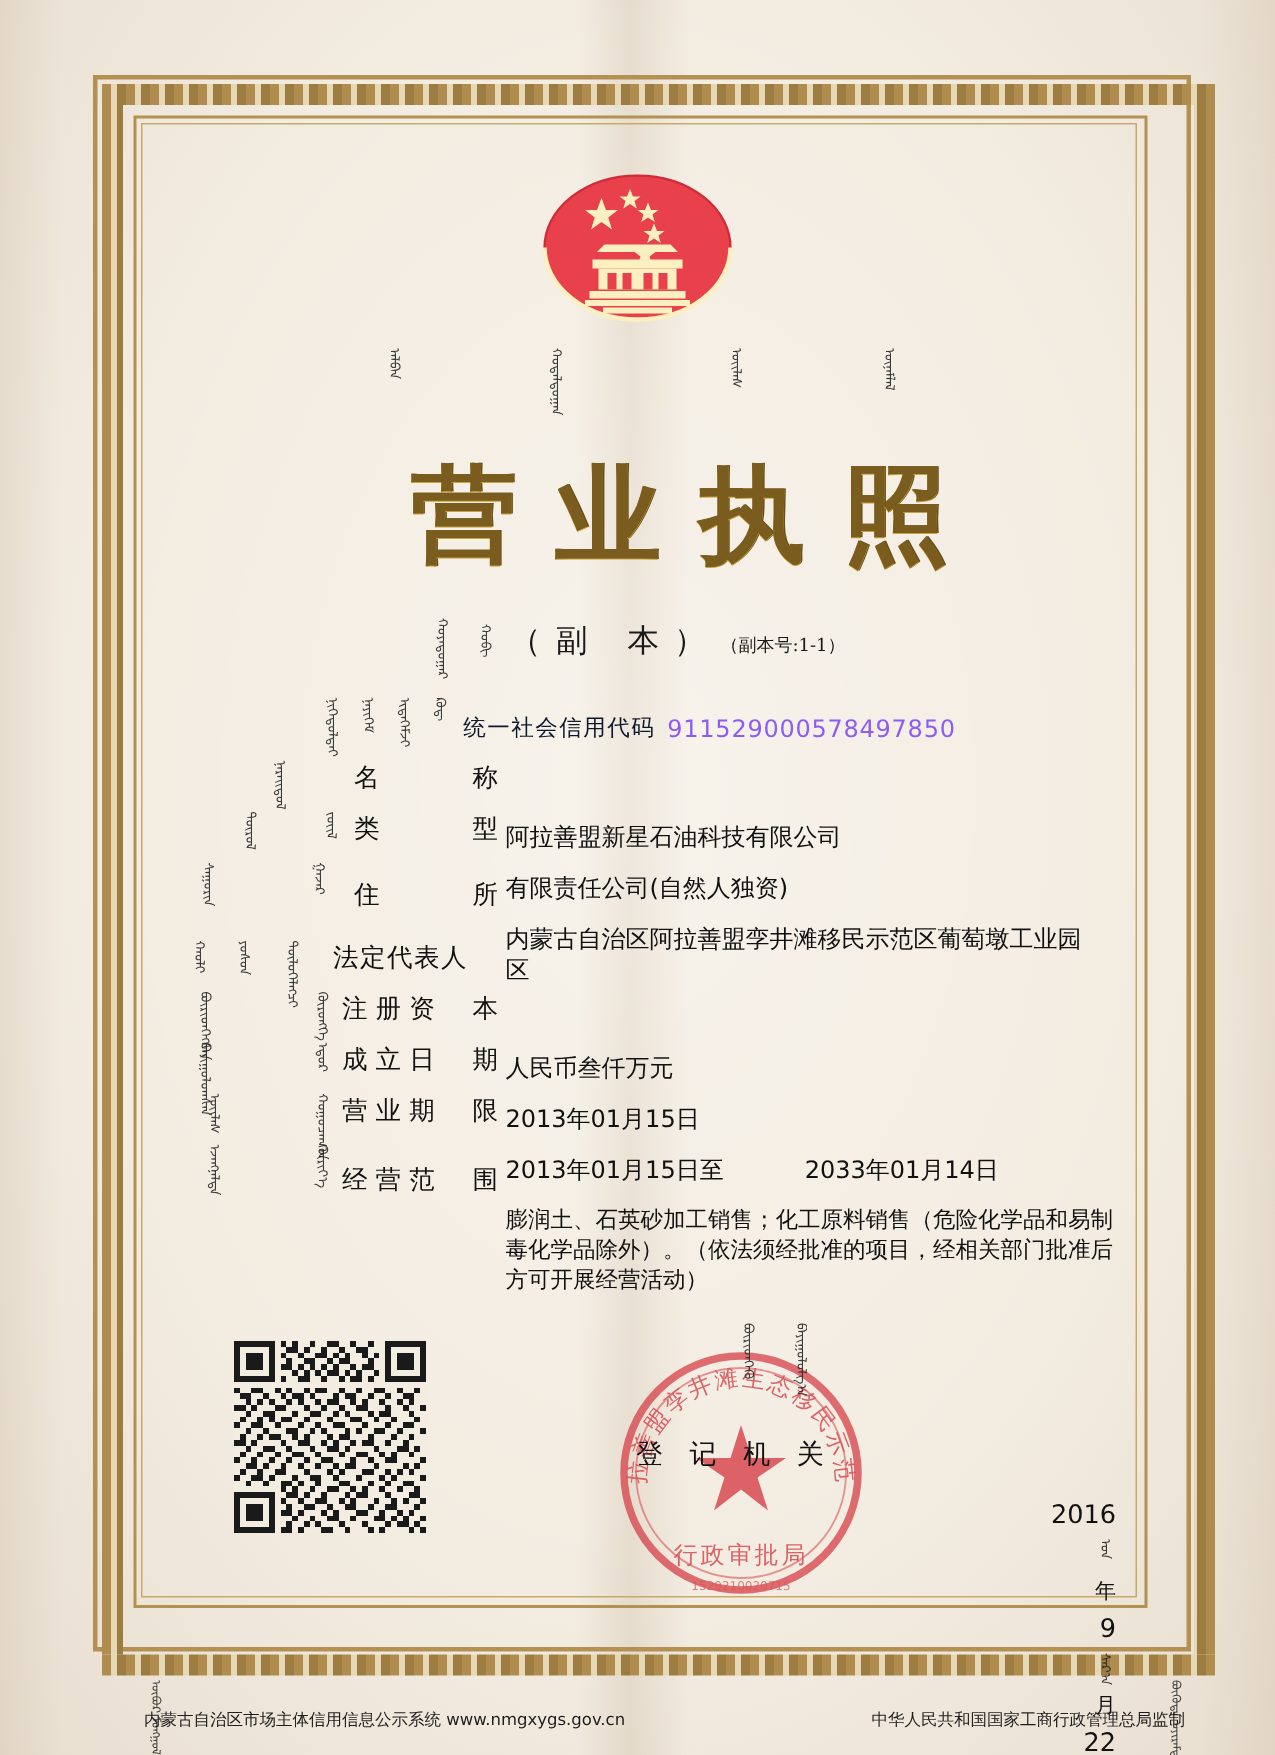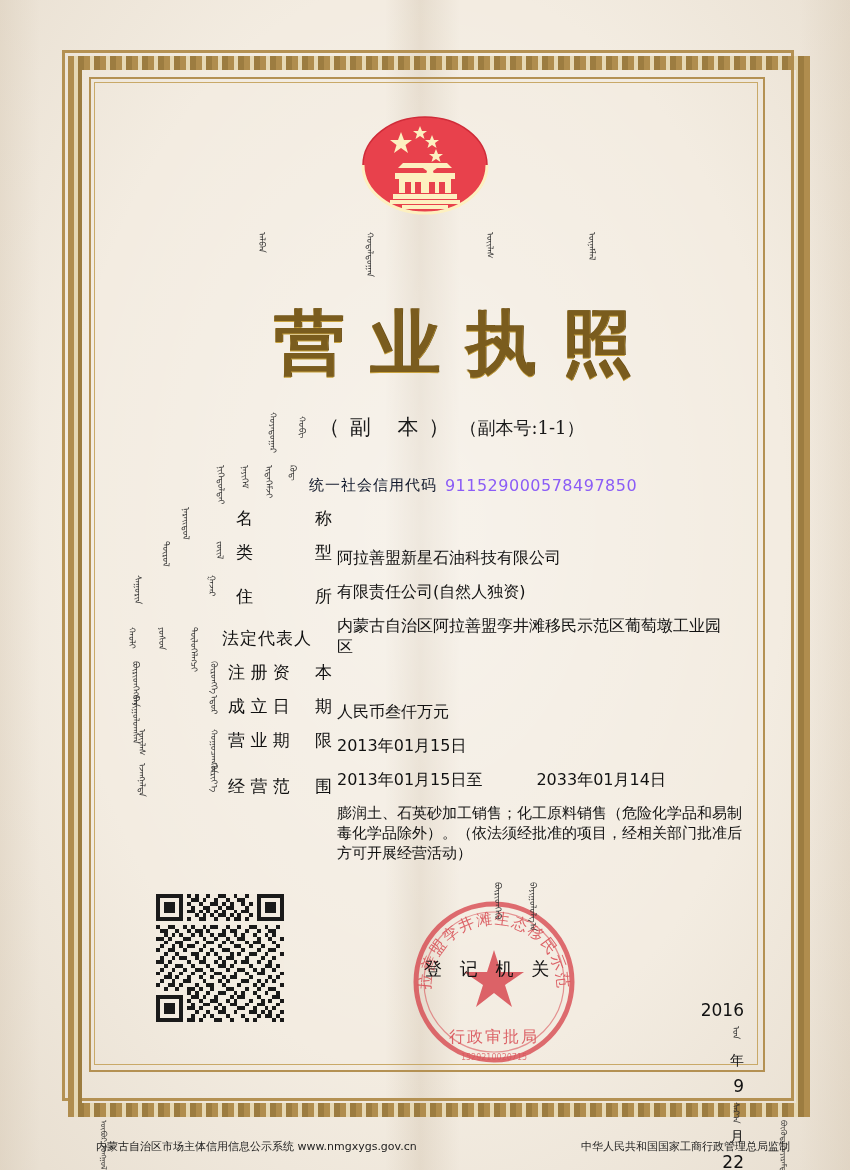--- a/index.html
+++ b/index.html
@@ -74,21 +74,21 @@
     text-shadow:0 1px 0 #c9a33f,1px 0 0 #6a4e16;
     text-indent:26px;
     margin-left:28px;
   }
   .subtitle{
     position:absolute;top:330px;left:0;width:100%;text-align:center;
     font-family:"DejaVu Serif","Liberation Serif",serif;
     font-size:21px;color:#1a1a1a;
   }
   .subtitle .fu{letter-spacing:10px;}
-  .subtitle .num{font-size:18px;}
+  .subtitle .num{font-size:12px;}
 
   .code-row{
     position:absolute;top:383px;left:0;width:100%;
     display:flex;align-items:flex-end;justify-content:center;gap:8px;
   }
   .code-label{font-size:15px;font-family:"DejaVu Serif","Liberation Serif",serif;color:#0f172a;letter-spacing:1px;}
   .code-val{font-size:16px;font-family:"DejaVu Sans","Liberation Sans",sans-serif;color:#8b5cf6;letter-spacing:.5px;}
 
   
   .fields{position:absolute;top:425px;left:0;width:100%;}

